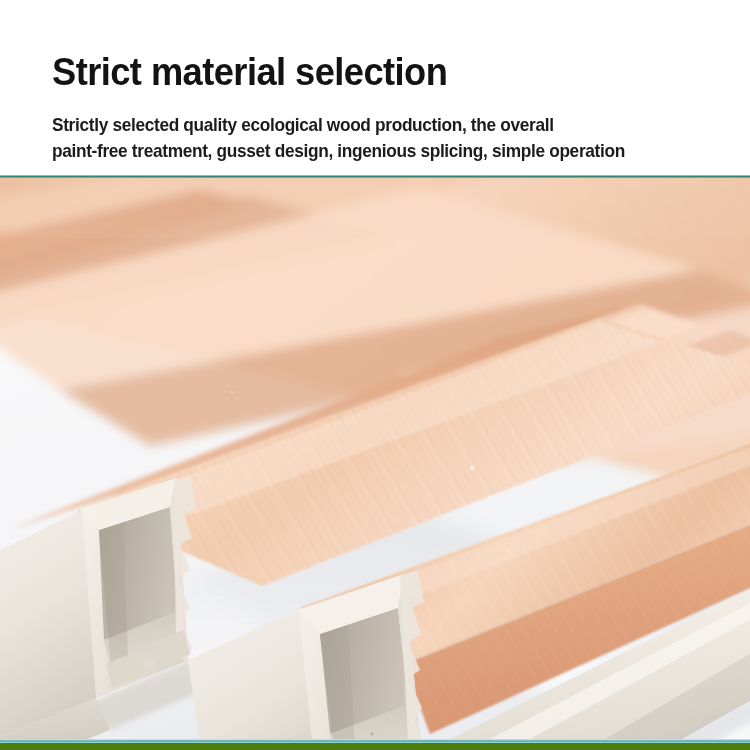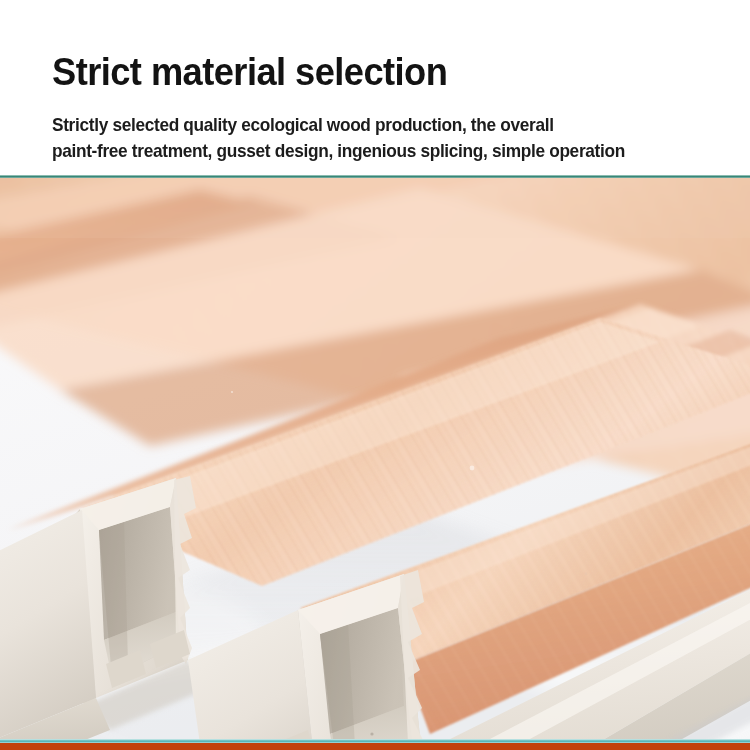--- a/index.html
+++ b/index.html
@@ -10,21 +10,21 @@
   body {
     width: 750px;
     height: 750px;
     font-family: "Liberation Sans", sans-serif;
     overflow: hidden;
   }
   #banner {
     position: relative;
     width: 750px;
     height: 750px;
-    background: #c2410c;
+    background: #4d7c0f;
     overflow: hidden;
   }
 
   
   #header {
     position: absolute;
     left: 0; top: 0;
     width: 750px;
     height: 175px;
     background: #ffffff;

